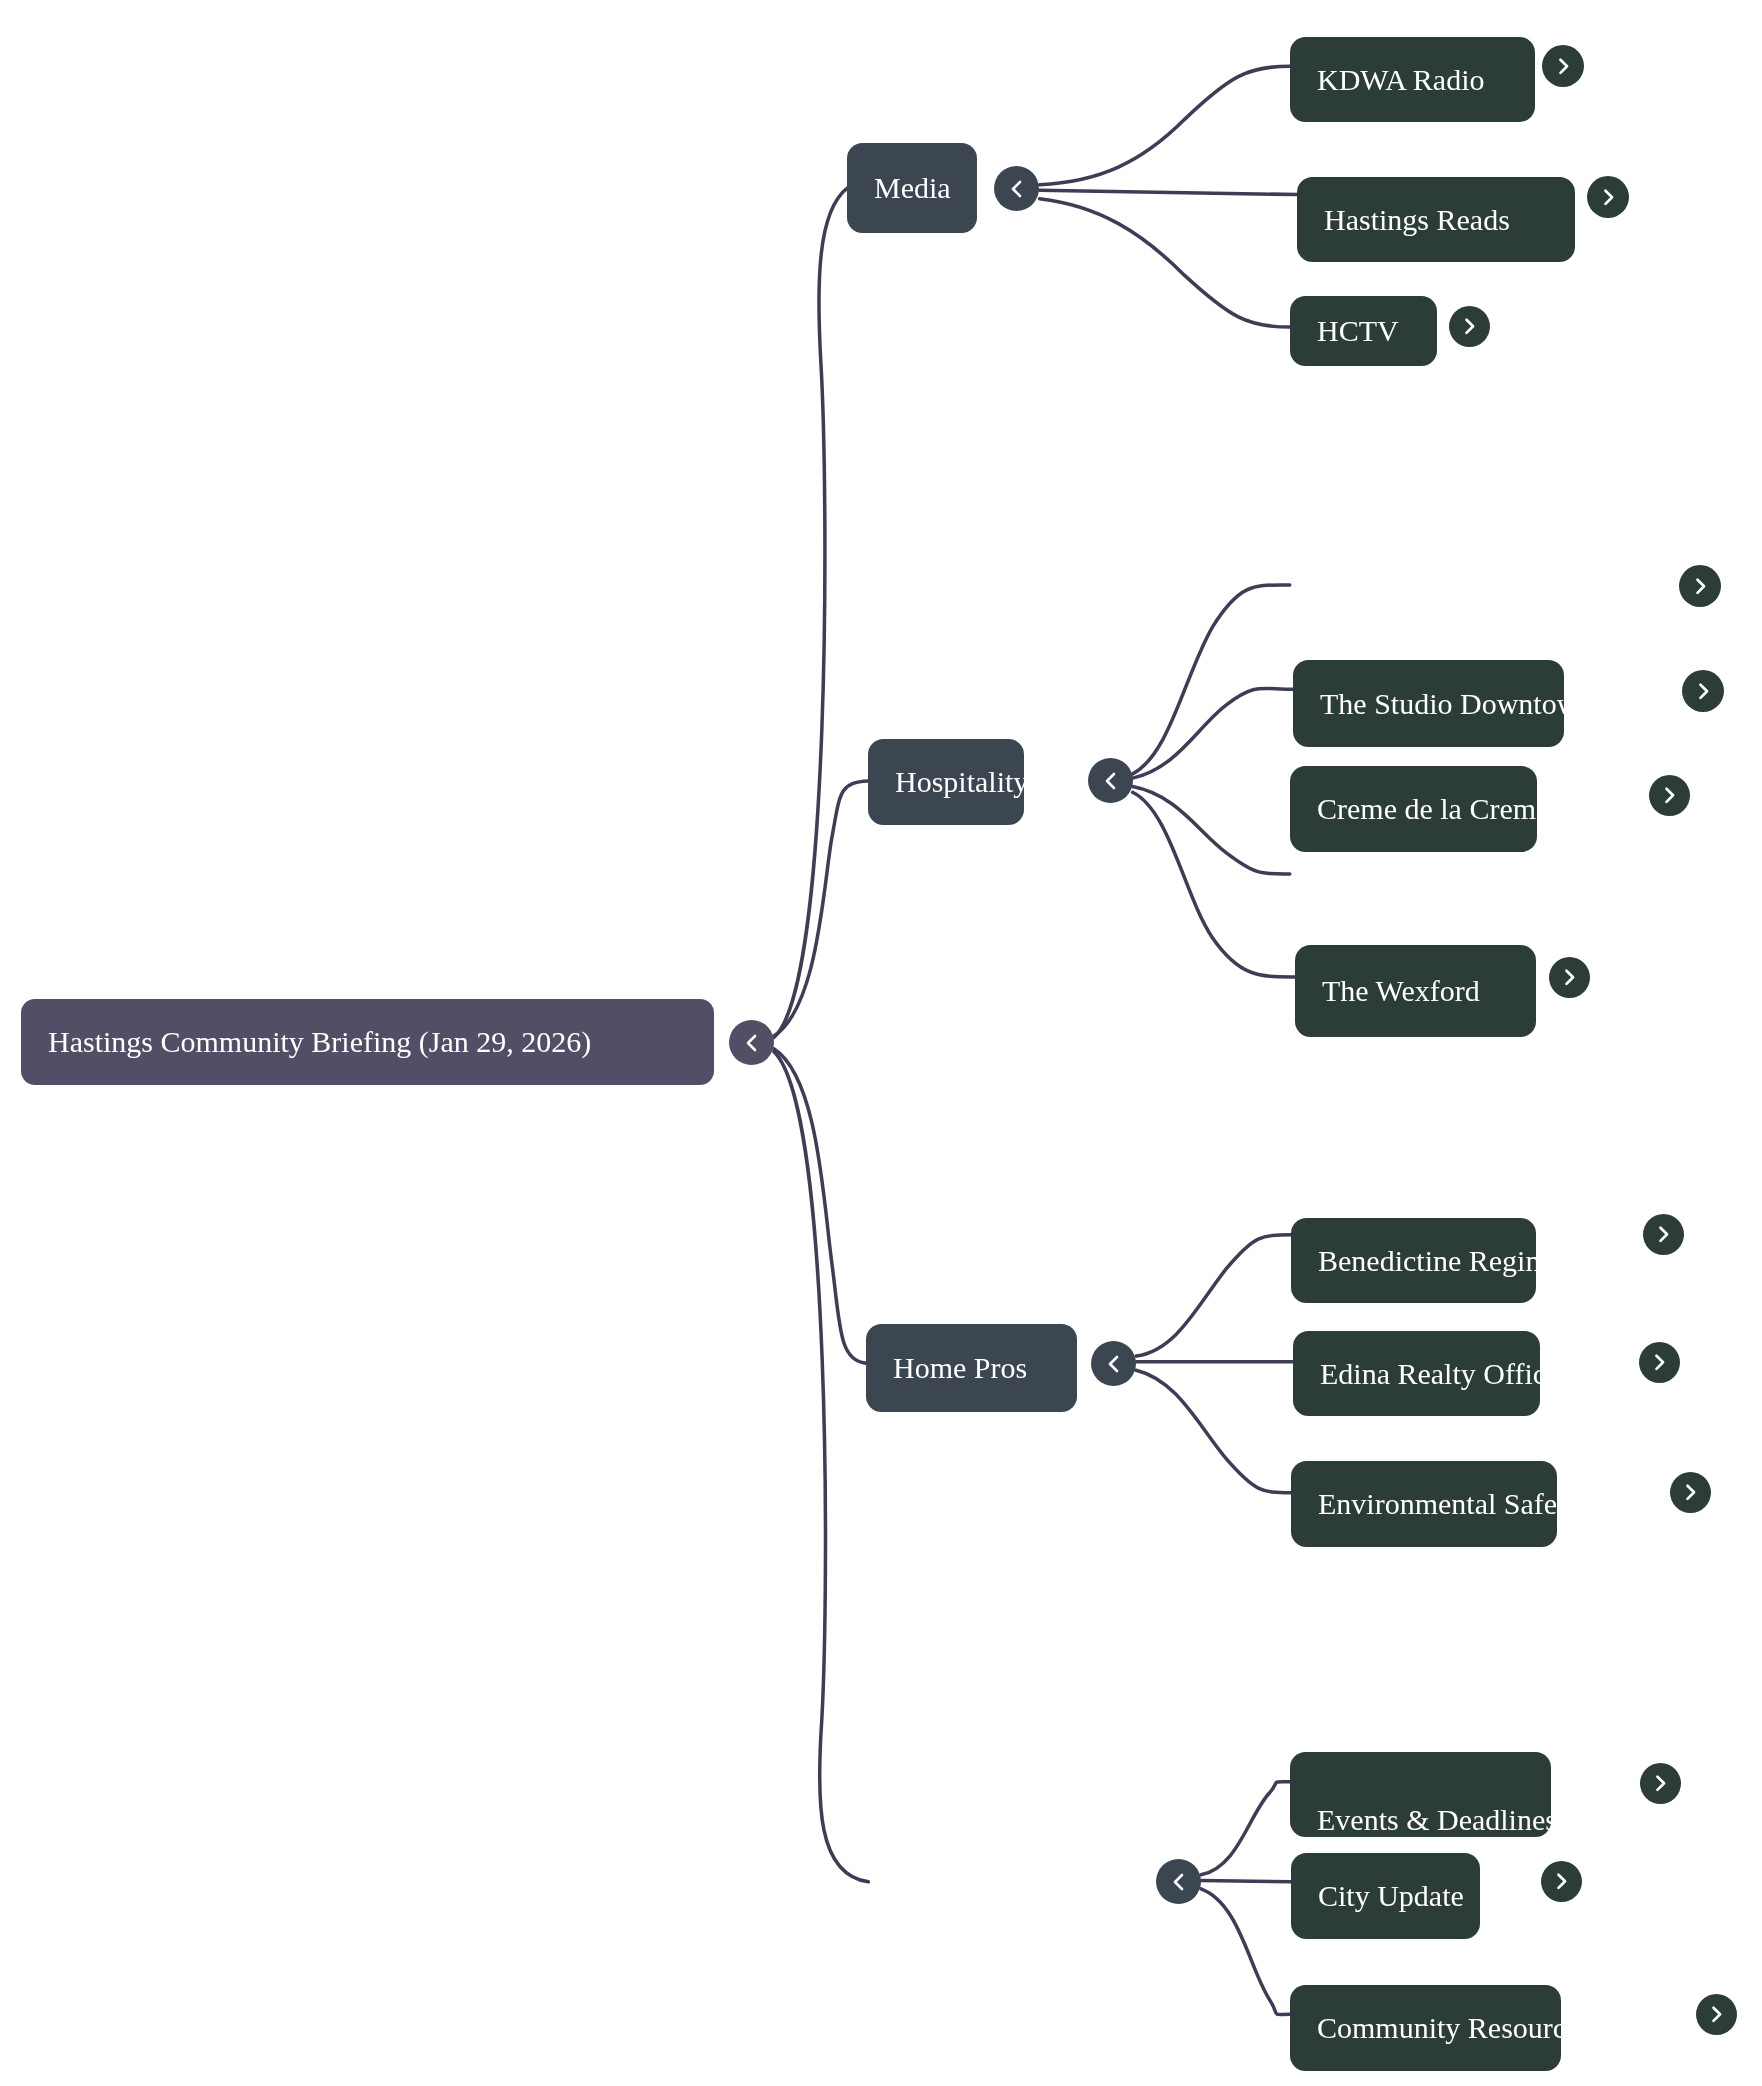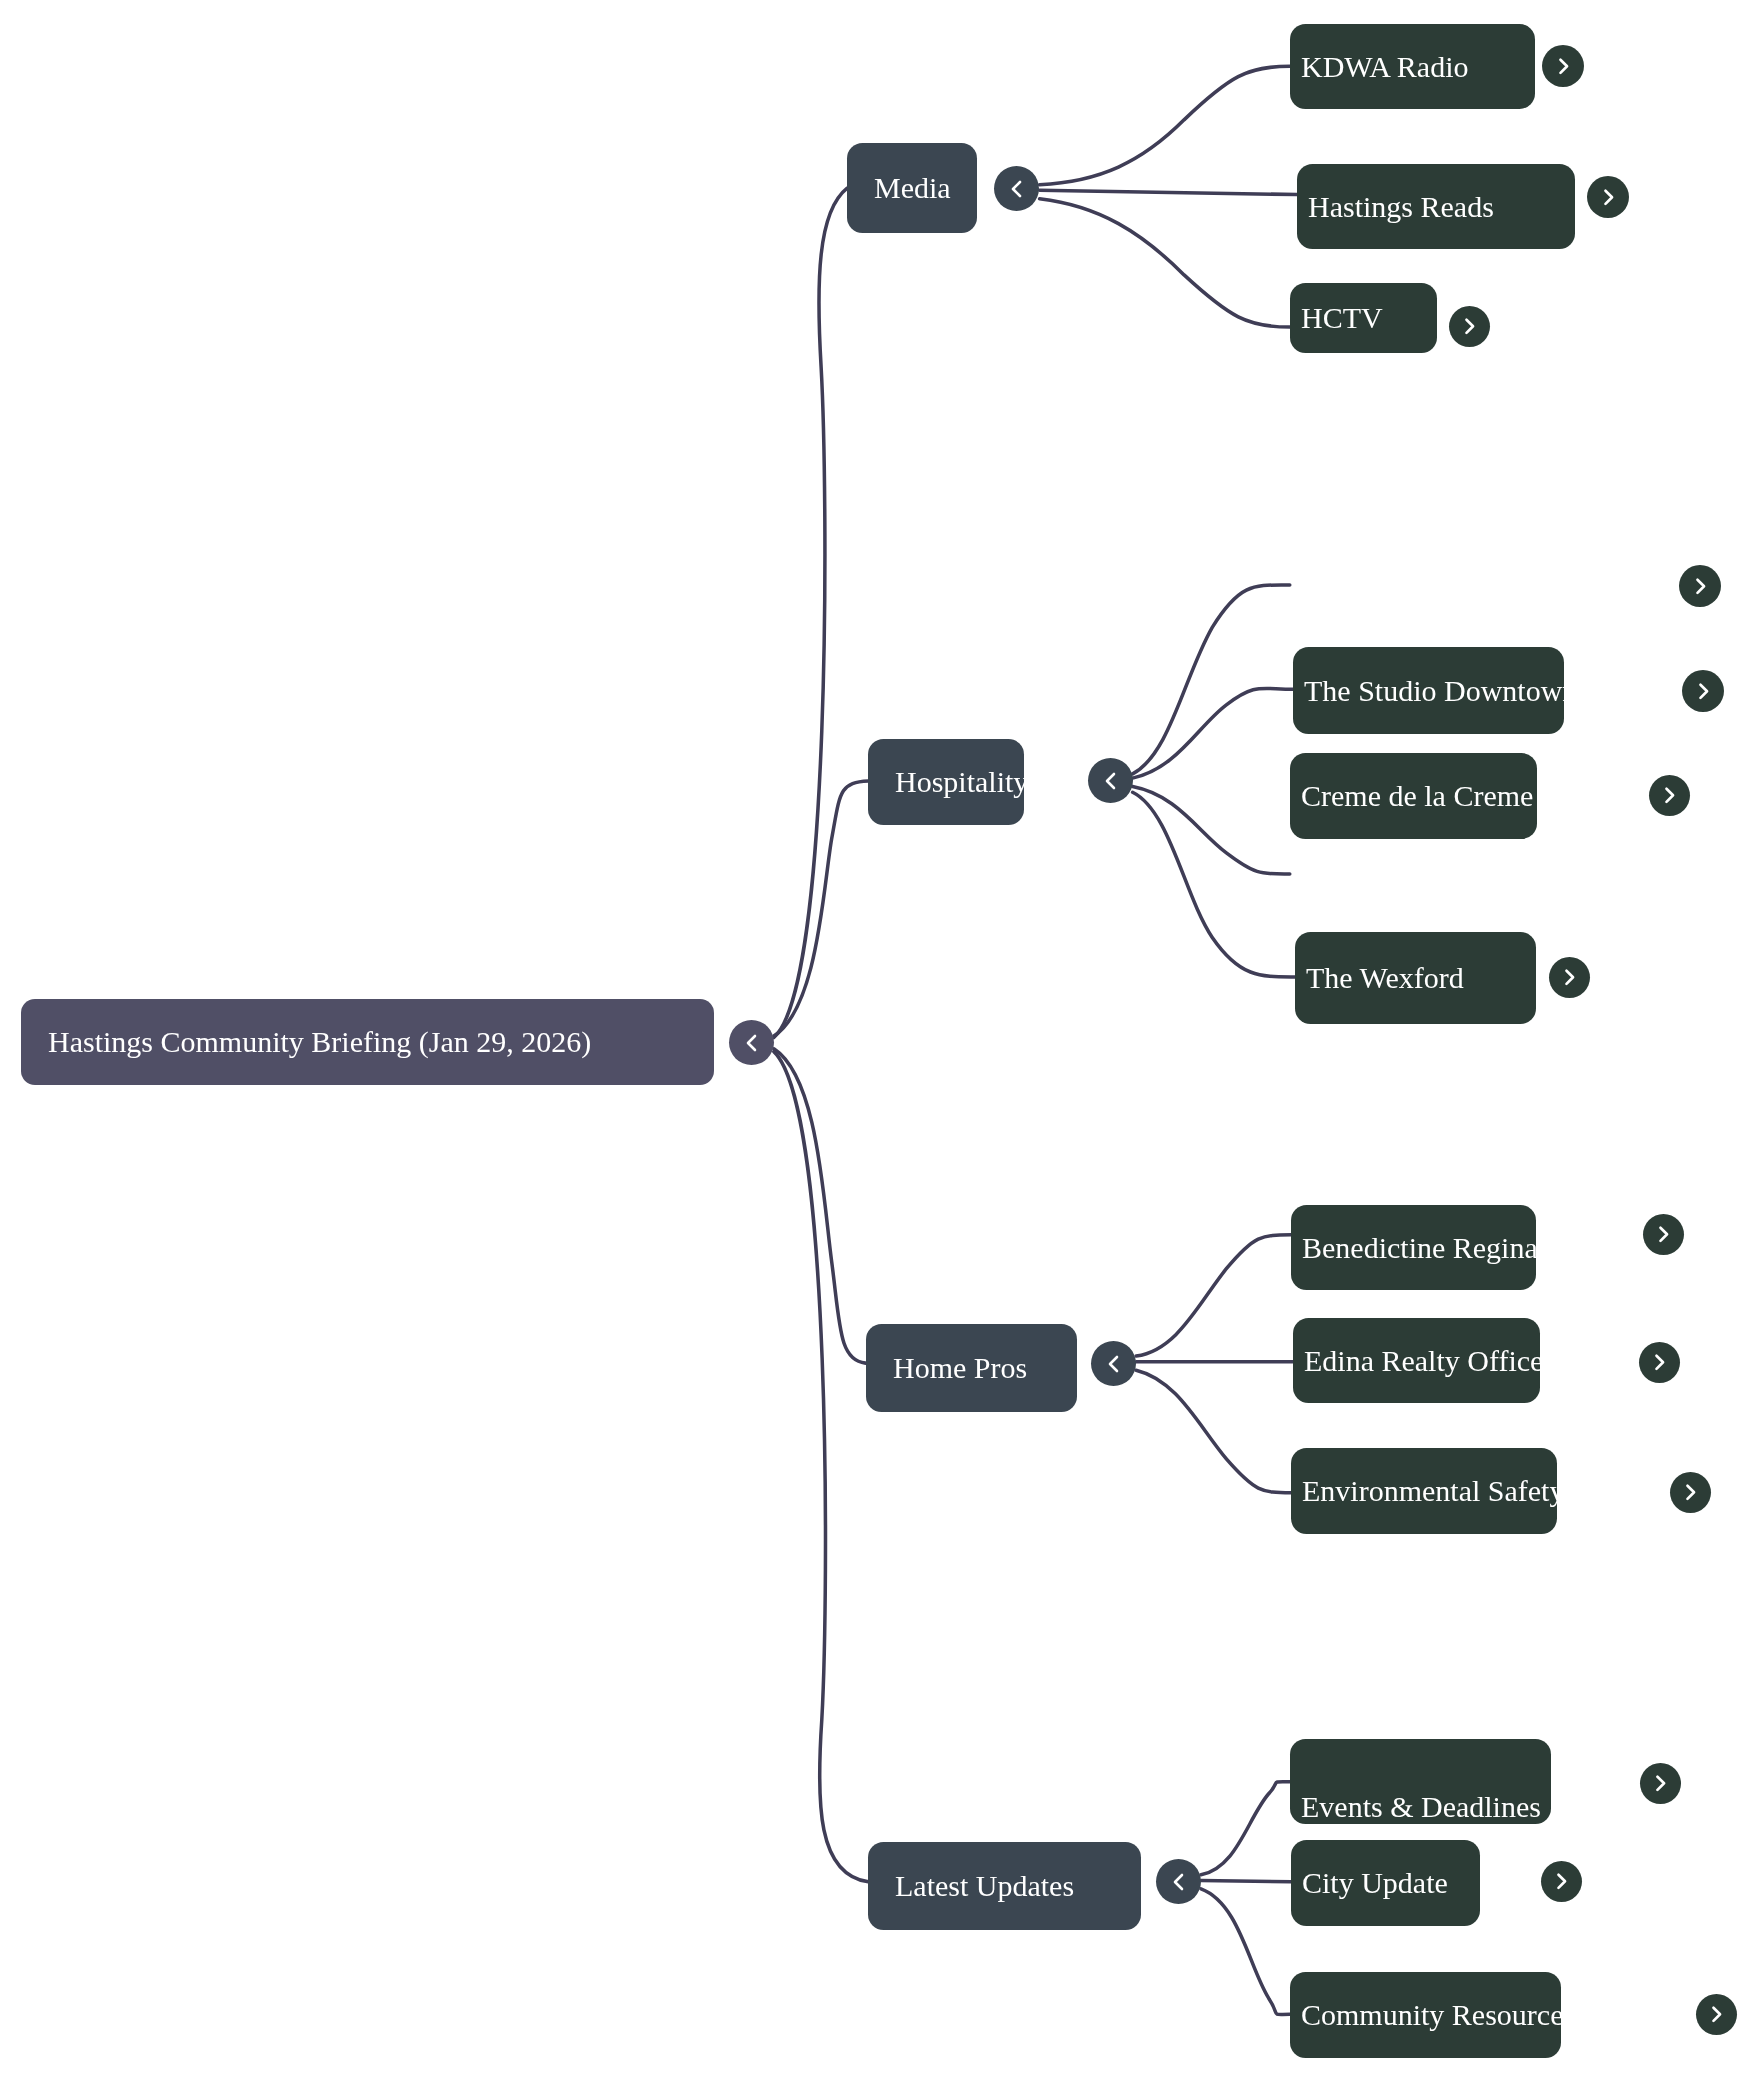--- a/index.html
+++ b/index.html
@@ -53,22 +53,23 @@
     padding-left: 27px;
     font-size: 30px;
   }
   .node-branch {
     background: #3b4651;
     padding-left: 27px;
     font-size: 30px;
   }
   .node-leaf {
     background: #2c3c36;
-    padding-left: 11px;
+    padding-left: 27px;
     font-size: 30px;
+    margin-top: 13px;
   }
   .toggle {
     position: absolute;
     border-radius: 50%;
     display: flex;
     align-items: center;
     justify-content: center;
     color: #ffffff;
     font-weight: bold;
     user-select: none;
@@ -228,23 +229,20 @@
 
   <div class="node node-leaf" style="left:1291px; top:1448px; width:266px; height:86px;">
     <span class="node-label">Environmental Safety</span>
   </div>
   <div class="toggle toggle-leaf" style="left:1670px; top:1472px; width:41px; height:41px;">
     <svg width="22.6" height="22.6" viewBox="0 0 24 24">
       <path d="M9 5 L16 12 L9 19" fill="none" stroke="#ffffff" stroke-width="2.8" stroke-linecap="round" stroke-linejoin="round"></path>
     </svg>
   </div>
 
-  <div class="node node-branch" style="left:868px; top:1842px; width:273px; height:88px;">
-    <span class="node-label">Latest Updates</span>
-  </div>
   <div class="toggle toggle-branch" style="left:1156px; top:1859px; width:45px; height:45px;">
     <svg width="24" height="24" viewBox="0 0 24 24">
       <path d="M15 5 L8 12 L15 19" fill="none" stroke="#ffffff" stroke-width="2.6" stroke-linecap="round" stroke-linejoin="round"></path>
     </svg>
   </div>
 
   <div class="node node-leaf" style="left:1290px; top:1739px; width:261px; height:85px;align-items:flex-end;">
     <span class="node-label">Events &amp; Deadlines</span>
   </div>
   <div class="toggle toggle-leaf" style="left:1640px; top:1763px; width:41px; height:41px;">

